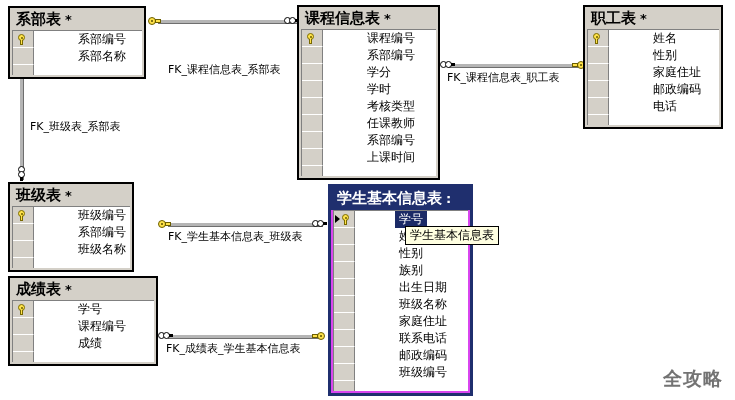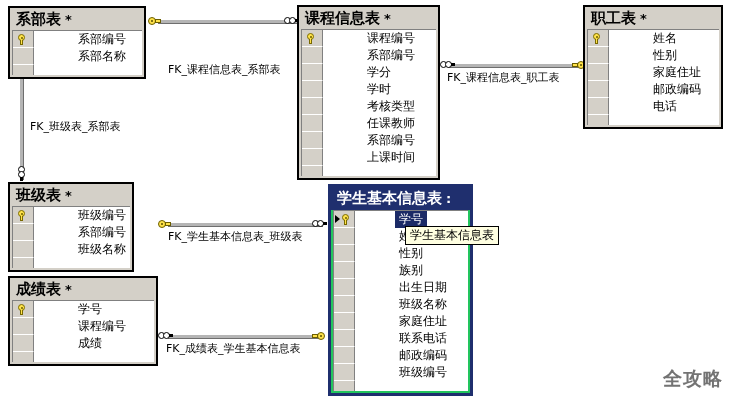--- a/index.html
+++ b/index.html
@@ -120,21 +120,21 @@
     background: #ffe24a;
     border-left: 1px solid #7a6a00;
     border-right: 1px solid #7a6a00;
     border-bottom: 1px solid #7a6a00;
     box-sizing: border-box;
   }
 
   
   .table-box.selected {
     border: 3px solid #1f2f6e;
-    background: #22c55e;
+    background: #d946ef;
   }
   .table-box.selected .table-title {
     background: #1f2f6e;
     color: #ffffff;
     height: 23px;
     line-height: 23px;
   }
   .row-selected .field-name {
     background: #1b2a66;
     color: #ffffff;

